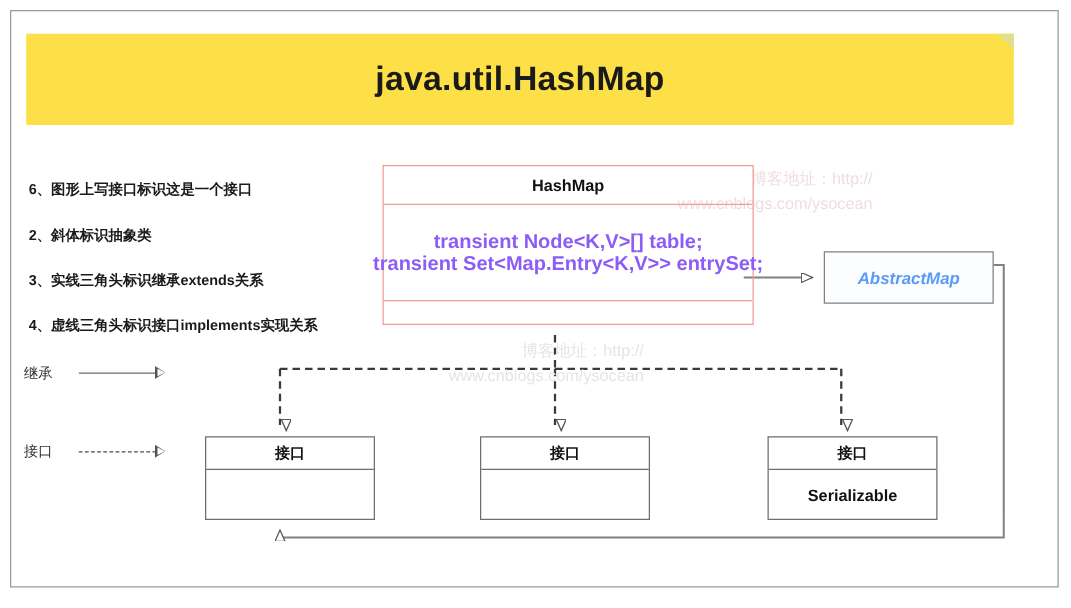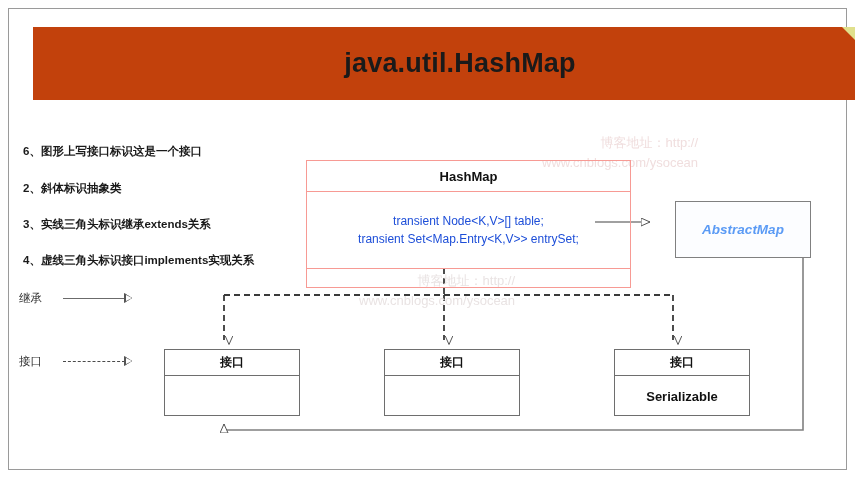--- a/index.html
+++ b/index.html
@@ -19,29 +19,28 @@
     top: 8px;
     width: 839px;
     height: 462px;
     border: 1.5px solid #9a9a9a;
     box-sizing: border-box;
     background: #ffffff;
   }
   
   #title-banner {
     position: absolute;
-    left: 24px;
+    left: 12px;
     top: 18px;
     width: 790px;
     height: 73px;
-    background: #c2410c;
-    display: flex;
-    align-items: center;
-    justify-content: center;
-    padding-left: 32px;
+    background: #fde047;
+    display: flex;
+    align-items: center;
+    justify-content: center;
   }
   #title-banner-text {
     font-size: 27px;
     font-weight: bold;
     color: #1a1a1a;
     letter-spacing: 0.2px;
   }
   #title-fold {
     position: absolute;
     right: 0;
@@ -104,22 +103,22 @@
     left:-6.5px; top:-3px;
     width:0;height:0;
     border-top:3px solid transparent;
     border-bottom:3px solid transparent;
     border-left:6px solid #ffffff;
   }
   
   #hashmap-box {
     position: absolute;
     left: 297px;
-    top: 151px;
-    width: 325px;
+    top: 123px;
+    width: 297px;
     height: 128px;
     border: 1.6px solid #f79a94;
     box-sizing: border-box;
     background: transparent;
   }
   #hashmap-title-row {
     height: 30px;
     border-bottom: 1.6px solid #f79a94;
     display: flex;
     align-items: center;
@@ -133,41 +132,40 @@
   #hashmap-fields-row {
     height: 76px;
     border-bottom: 1.6px solid #f79a94;
     display: flex;
     flex-direction: column;
     align-items: center;
     justify-content: center;
     gap: 1px;
   }
   .hashmap-field {
-    font-size: 12px;
-    font-weight: normal;
-    color: #1d4ed8;
+    font-size: 16px;
+    font-weight: bold;
+    color: #8b5cf6;
     line-height: 17px;
     white-space: nowrap;
   }
   #hashmap-methods-row { height: 18px; }
   
   #abstractmap-box {
     position: absolute;
     left: 650px;
     top: 192px;
     width: 136px;
-    height: 57px;
+    height: 42px;
     border: 1.5px solid #808080;
     box-sizing: border-box;
     background: #fcfdff;
     display: flex;
     align-items: center;
     justify-content: center;
-    margin-left: 16px;
   }
   #abstractmap-text {
     font-size: 13.5px;
     font-weight: bold;
     font-style: italic;
     color: #5b9bf5;
   }
   
   .iface-box {
     position: absolute;

